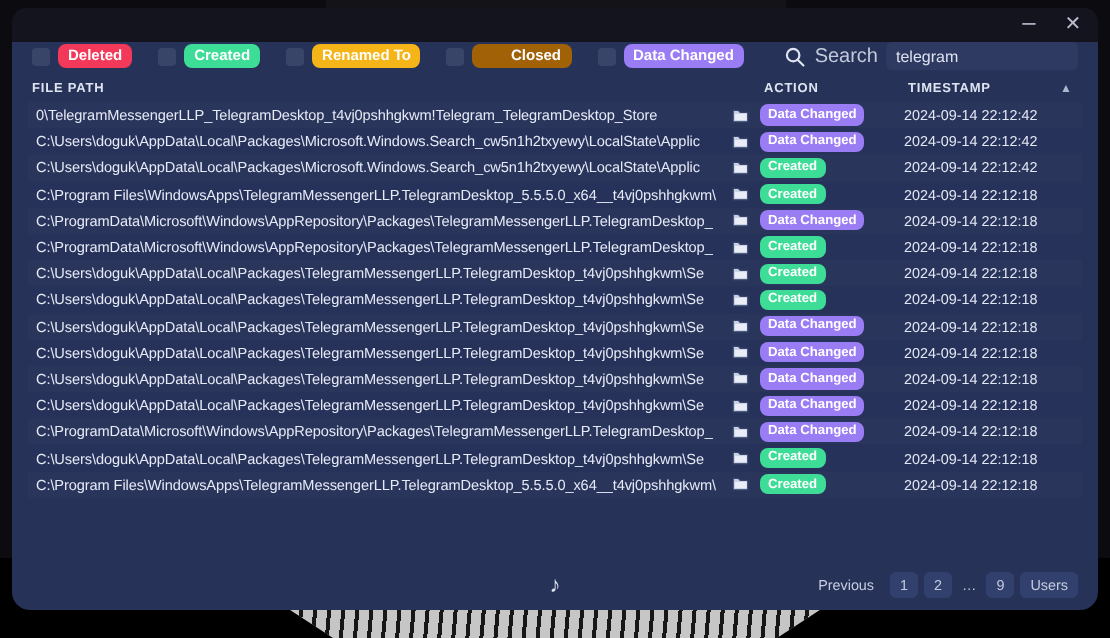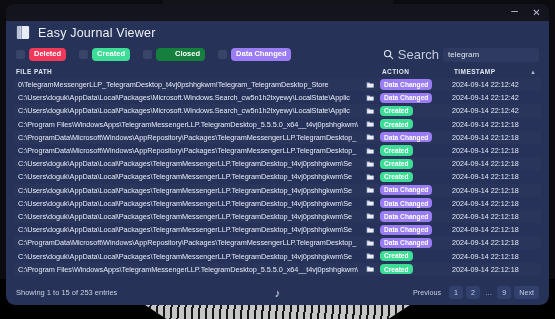--- a/index.html
+++ b/index.html
@@ -140,33 +140,33 @@
     padding: 2px 5px;
     border-radius: 4px;
     white-space: nowrap;
     line-height: 1.15;
     cursor: pointer;
   }
   .b-deleted   { background: #f2395a; }
   .b-created   { background: #3ddc97; color: #ffffff; }
   .b-renfrom   { background: #f47b20; }
   .b-rento     { background: #f5b417; }
-  .b-closed    { background: #15803d; padding-left: 19px; }
+  .b-closed    { background: #a16207; padding-left: 19px; }
   .b-datachg   { background: #9a7cf5; }
 
   .search-wrap {
     display: flex;
     align-items: center;
     gap: 4px;
     margin-left: auto;
   }
   .search-icon { width: 11px; height: 11px; display: block; }
   .search-label {
     color: #c3c9dc;
-    font-size: 13px;
+    font-size: 10px;
   }
   .search-input {
     width: 96px;
     height: 14px;
     background: #2e3a61;
     border: none;
     border-radius: 3px;
     color: #dde2f0;
     font-size: 8px;
     padding: 0 5px;
@@ -302,42 +302,38 @@
   </div>
 </div>
 
 <div class="titlebar">
   <div class="win-btn min">–</div>
   <div class="win-btn">✕</div>
 </div>
 
 <div class="window">
 
-  <div class="app-header">
-    <svg class="book-icon" viewBox="0 0 16 17">
-      <rect x="1" y="1" width="13" height="14" rx="1.5" fill="#e8ecf7"></rect>
-      <rect x="1" y="1" width="4" height="14" rx="1.5" fill="#b9c2d8"></rect>
-      <rect x="5.4" y="1" width="1" height="14" fill="#8c96b0"></rect>
-    </svg>
-    <div class="app-title">Easy Journal Viewer</div>
-  </div>
 
   <div class="filter-bar">
 
     <div class="filter-item">
       <div class="checkbox"></div>
       <span class="badge b-deleted">Deleted</span>
     </div>
 
     <div class="filter-item">
       <div class="checkbox"></div>
       <span class="badge b-created">Created</span>
     </div>
 
 
+    <div class="filter-item">
+      <div class="checkbox"></div>
+      <span class="badge b-rento">Renamed To</span>
+    </div>
 
     <div class="filter-item">
       <div class="checkbox"></div>
       <span class="badge b-closed">Closed</span>
     </div>
 
     <div class="filter-item">
       <div class="checkbox"></div>
       <span class="badge b-datachg">Data Changed</span>
     </div>
@@ -557,25 +553,24 @@
           </div>
           <div class="cell-action">
             <span class="row-badge" style="background: rgb(61, 220, 151);">Created</span>
           </div>
           <div class="cell-time">2024-09-14 22:12:18</div>
         </div>
       </div>
   </div>
 
   <div class="footer">
-    <div class="entries-text">Showing 1 to 15 of 253 entries</div>
     <div class="footer-glyph">♪</div>
     <div class="pagination">
       <div class="page-btn prev">Previous</div>
       <div class="page-btn boxed">1</div>
       <div class="page-btn boxed">2</div>
       <div class="page-btn ellipsis">…</div>
       <div class="page-btn boxed">9</div>
-      <div class="page-btn nav">Next</div>
+      <div class="page-btn nav">Users</div>
     </div>
   </div>
 
 </div>
 
 </body></html>

